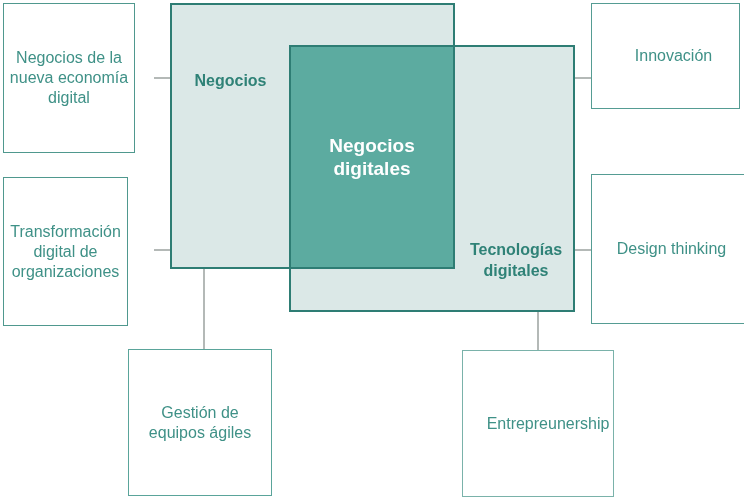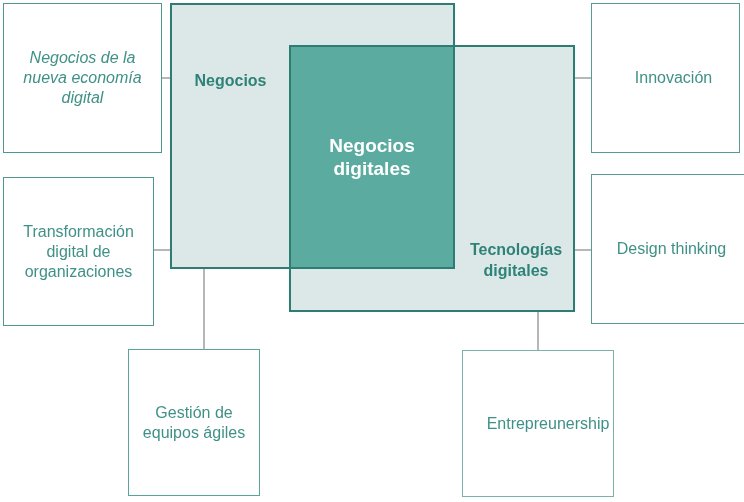--- a/index.html
+++ b/index.html
@@ -61,25 +61,25 @@
     z-index: 1;
   }
   .sbox .sbox-label {
     color: #3f9187;
     font-size: 16px;
     line-height: 20px;
     text-align: center;
     white-space: pre-line;
     padding: 0 4px;
   }
-  .box-nueva-economia   { left: 3px;   top: 3px;   width: 159px; height: 150px; border: 1.5px solid #4f988e; font-style: italic; }
-  .box-transformacion   { left: 3px;   top: 177px; width: 151px; height: 149px; border: 1.5px solid #4f988e; }
-  .box-innovacion       { left: 591px; top: 3px;   width: 149px; height: 150px; border: 1px solid #559c93; padding-left: 16px; }
+  .box-nueva-economia   { left: 3px;   top: 3px;   width: 132px; height: 150px; border: 1.5px solid #4f988e; }
+  .box-transformacion   { left: 3px;   top: 177px; width: 125px; height: 149px; border: 1.5px solid #4f988e; }
+  .box-innovacion       { left: 591px; top: 3px;   width: 149px; height: 106px; border: 1px solid #559c93; padding-left: 16px; }
   .box-design-thinking  { left: 591px; top: 174px; width: 161px; height: 150px; border: 1px solid #559c93; }
-  .box-gestion          { left: 128px; top: 349px; width: 132px; height: 147px; border: 1px solid #5aa49a; }
+  .box-gestion          { left: 128px; top: 349px; width: 144px; height: 147px; border: 1px solid #5aa49a; }
   .box-entrepreunership { left: 462px; top: 350px; width: 152px; height: 147px; border: 1px solid #7ab2aa; padding-left: 20px; }
 
   
   .conn { position: absolute; background: #b4b9b7; z-index: 0; }
   .conn.h { height: 1.5px; }
   .conn.v { width: 1.5px; }
   .conn-left-top     { left: 154px; top: 77px;  width: 16px; }
   .conn-left-bottom  { left: 154px; top: 249px; width: 16px; }
   .conn-right-top    { left: 575px; top: 77px;  width: 16px; }
   .conn-right-bottom { left: 575px; top: 249px; width: 16px; }

